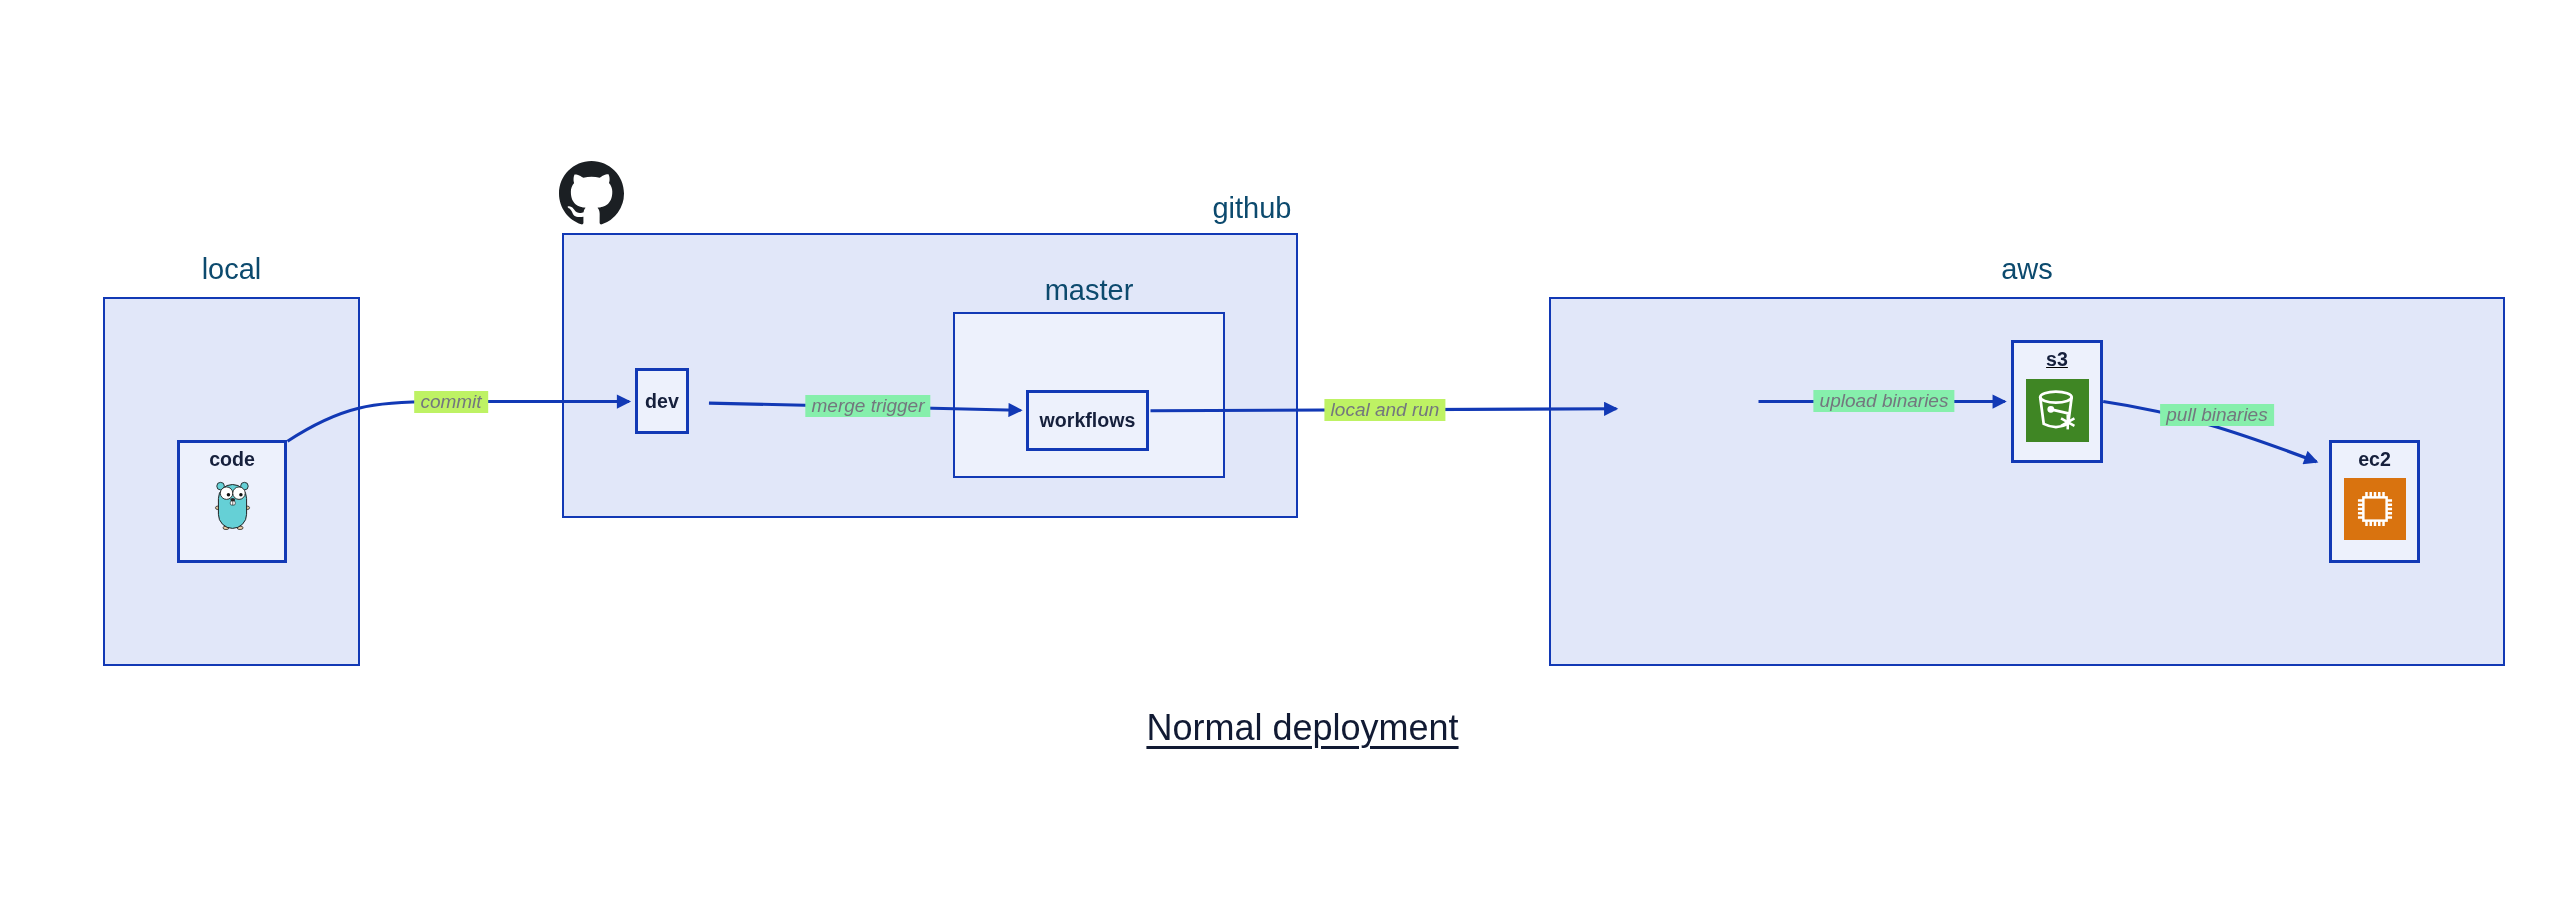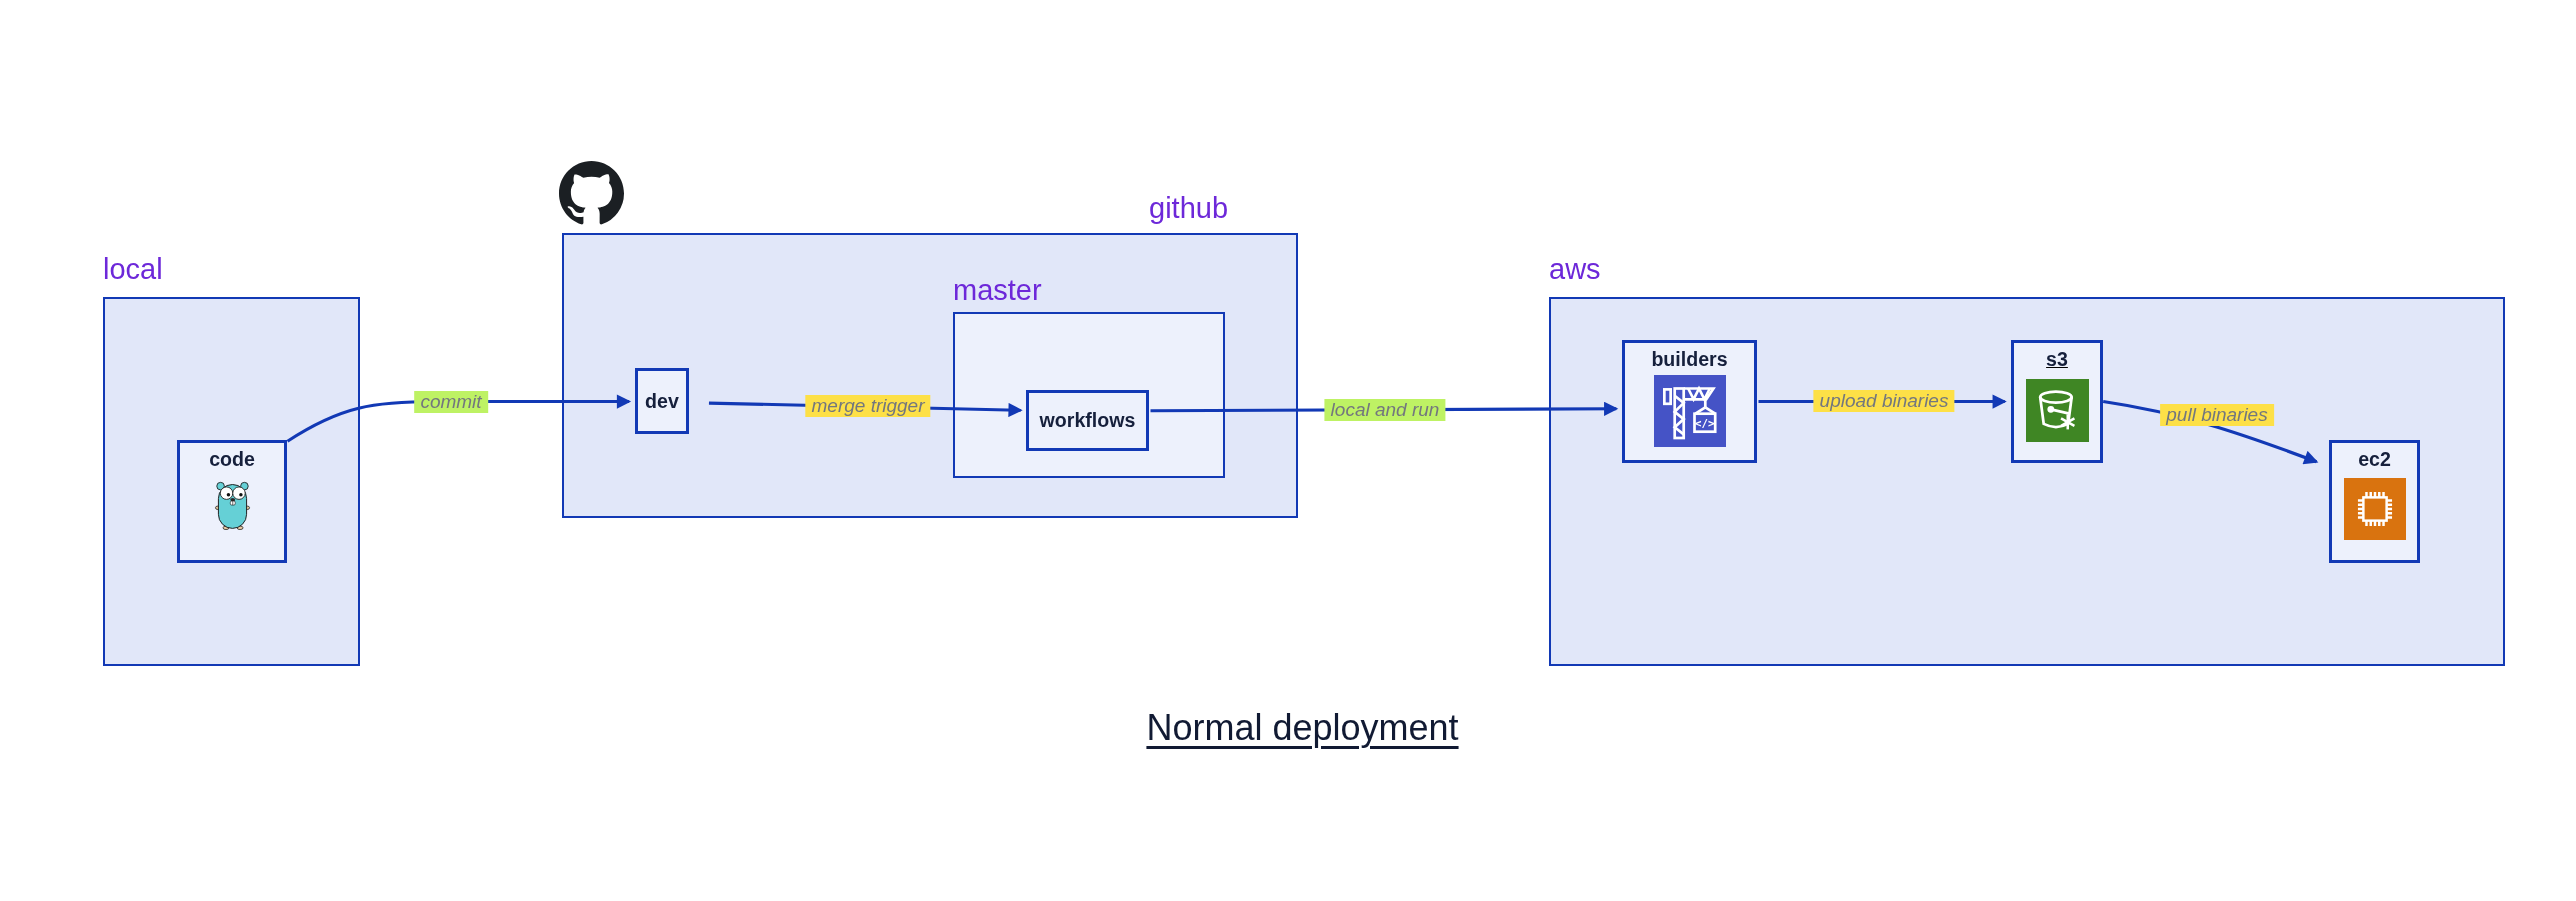--- a/index.html
+++ b/index.html
@@ -28,22 +28,22 @@
     border:3.6px solid #1239b5;
     box-sizing:border-box;
     display:flex;
     flex-direction:column;
     align-items:center;
   }
   .node.center-label{justify-content:center;}
   .group-label{
     position:absolute;
     font-size:29px;
-    color:#6d28d9;
-    text-align:left;
+    color:#0c4a6e;
+    text-align:center;
     white-space:nowrap;
   }
   .node-label{
     font-weight:bold;
     font-size:19.6px;
     color:#16203c;
     margin-top:5.2px;
     white-space:nowrap;
   }
   .node.center-label .node-label{margin-top:0;}
@@ -51,21 +51,21 @@
     position:absolute;
     transform:translate(-50%,-50%);
     font-style:italic;
     font-size:19px;
     color:#73777e;
     padding:0 6.2px;
     white-space:nowrap;
     z-index:3;
   }
   .bg-white{background:#bef264;}
-  .bg-container{background:#fde047;}
+  .bg-container{background:#86efac;}
   .icon-wrap{margin-top:7.2px;}
   #edge-layer{
     position:absolute;left:0;top:0;z-index:2;
     pointer-events:none;
   }
   #diagram-title{
     position:absolute;
     left:1045px;top:707px;width:515px;
     text-align:center;
     font-size:36px;
@@ -135,39 +135,20 @@
   <div class="group-label" style="left:953px;width:272px;top:274px;">master</div>
   <div class="sub-container" style="left:953px;top:312px;width:272px;height:166px;"></div>
 
   <div class="node center-label" style="left:1026px;top:390px;width:123px;height:61px;">
     <div class="node-label">workflows</div>
   </div>
 
   <div class="group-label" style="left:1549px;width:956px;top:253px;">aws</div>
   <div class="container-box" style="left:1549px;top:297px;width:956px;height:369px;"></div>
 
-  <div class="node" style="left:1622px;top:340px;width:135px;height:123px;">
-    <div class="node-label">builders</div>
-    <div class="icon-wrap" style="margin-top:4.1px;">
-      <svg width="72" height="72" viewBox="0 0 80 80">
-        <rect x="0" y="0" width="80" height="80" fill="#4553c6"></rect>
-        <g stroke="#ffffff" stroke-width="3" fill="none">
-          <rect x="11.5" y="16" width="7" height="16"></rect>
-          <rect x="23" y="15" width="10" height="55"></rect>
-          <path d="M23 23 L33 31 L23 41 L33 49 L23 58 L33 66"></path>
-          <path d="M33 15 H66 L58 27 H33"></path>
-          <path d="M38 15 L44 27 L50 15 L56 27 L62 15"></path>
-          <path d="M57 27 V36"></path>
-          <path d="M57 36 L46 43 M57 36 L68 43"></path>
-          <rect x="45" y="43" width="23" height="20"></rect>
-        </g>
-        <text x="56.5" y="58" text-anchor="middle" fill="#ffffff" font-family="'DejaVu Sans Mono',monospace" font-size="12" font-weight="bold">&lt;/&gt;</text>
-      </svg>
-    </div>
-  </div>
 
   <div class="node" style="left:2011px;top:340px;width:92px;height:123px;text-decoration:underline;">
     <div class="node-label">s3</div>
     <div class="icon-wrap" style="margin-top:8.2px;">
       <svg width="63" height="63" viewBox="0 0 80 80">
         <rect x="0" y="0" width="80" height="80" fill="#3f8624"></rect>
         <g stroke="#ffffff" stroke-width="3.5" fill="none">
           <ellipse cx="38" cy="23" rx="20" ry="7"></ellipse>
           <path d="M18 23 L22.5 57 Q38 65 53.5 57 L58 23"></path>
           <path d="M33 39 L55 44"></path>

